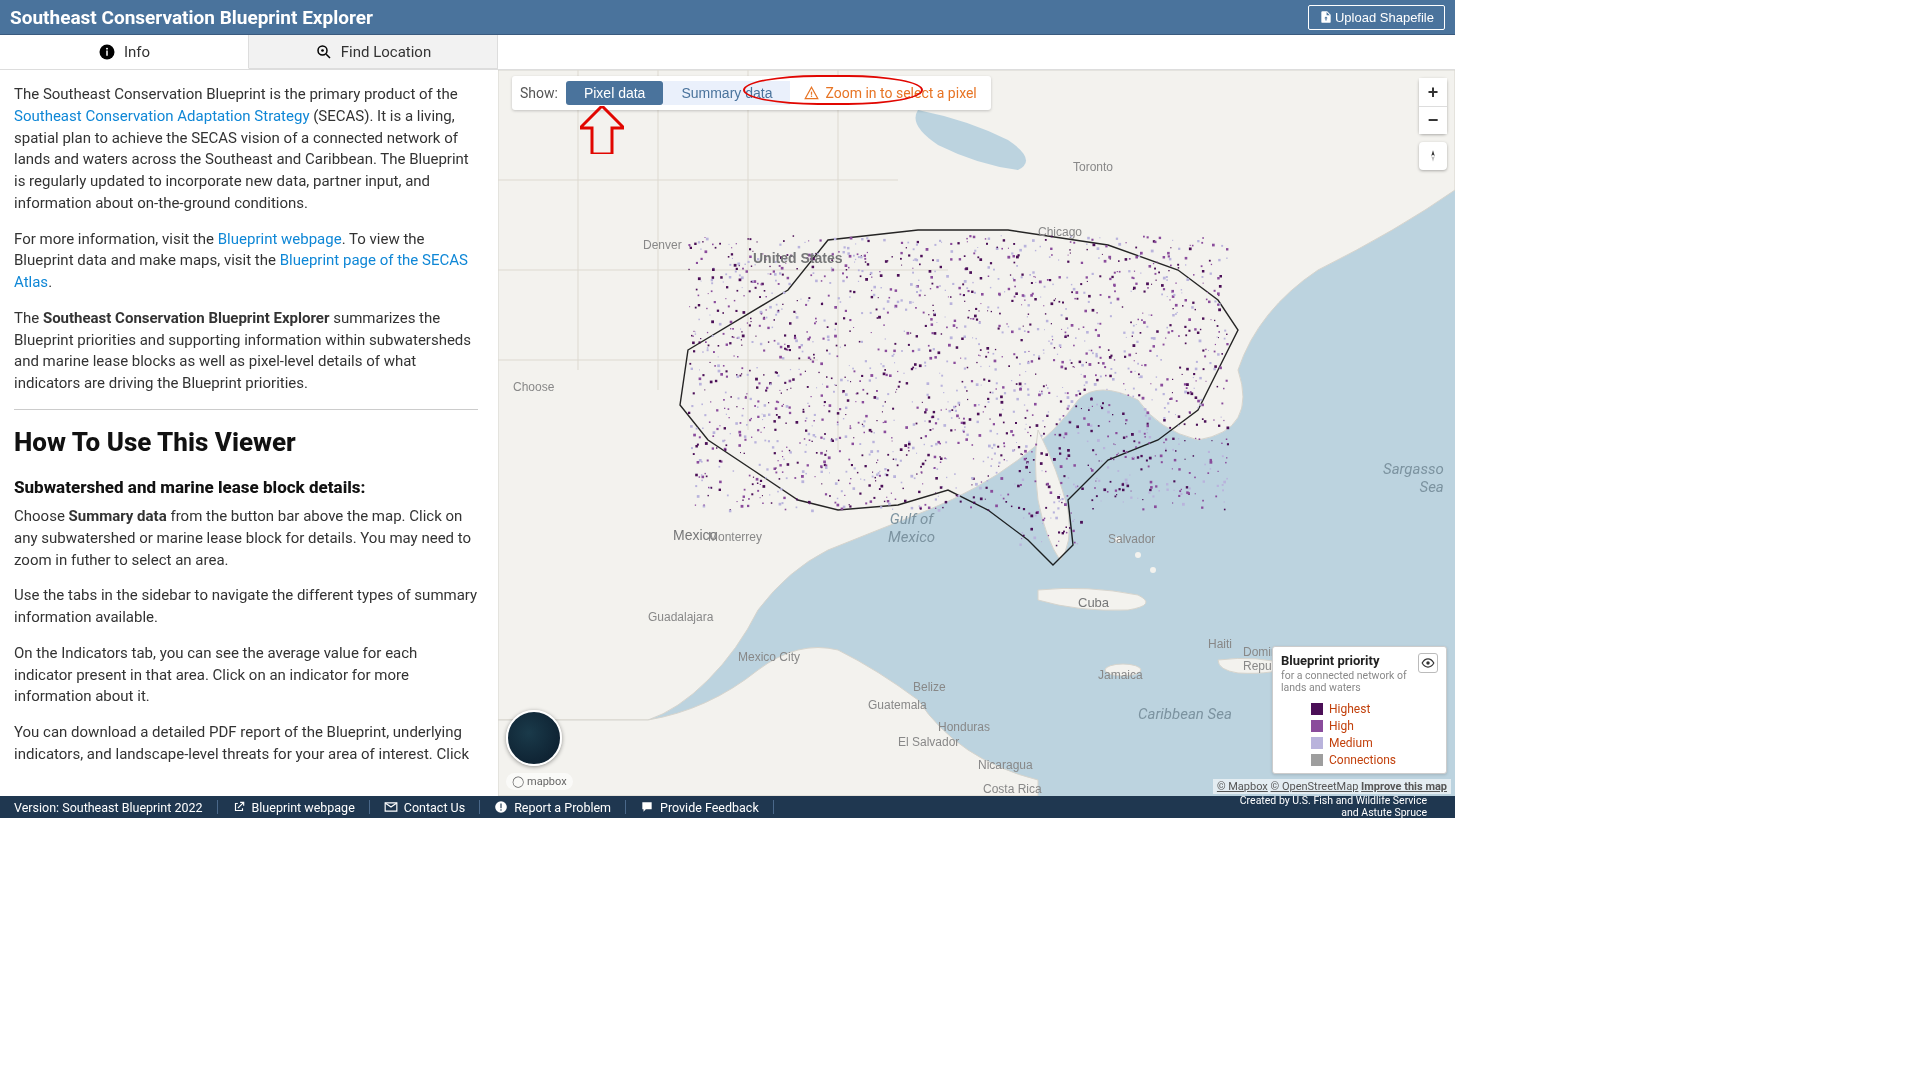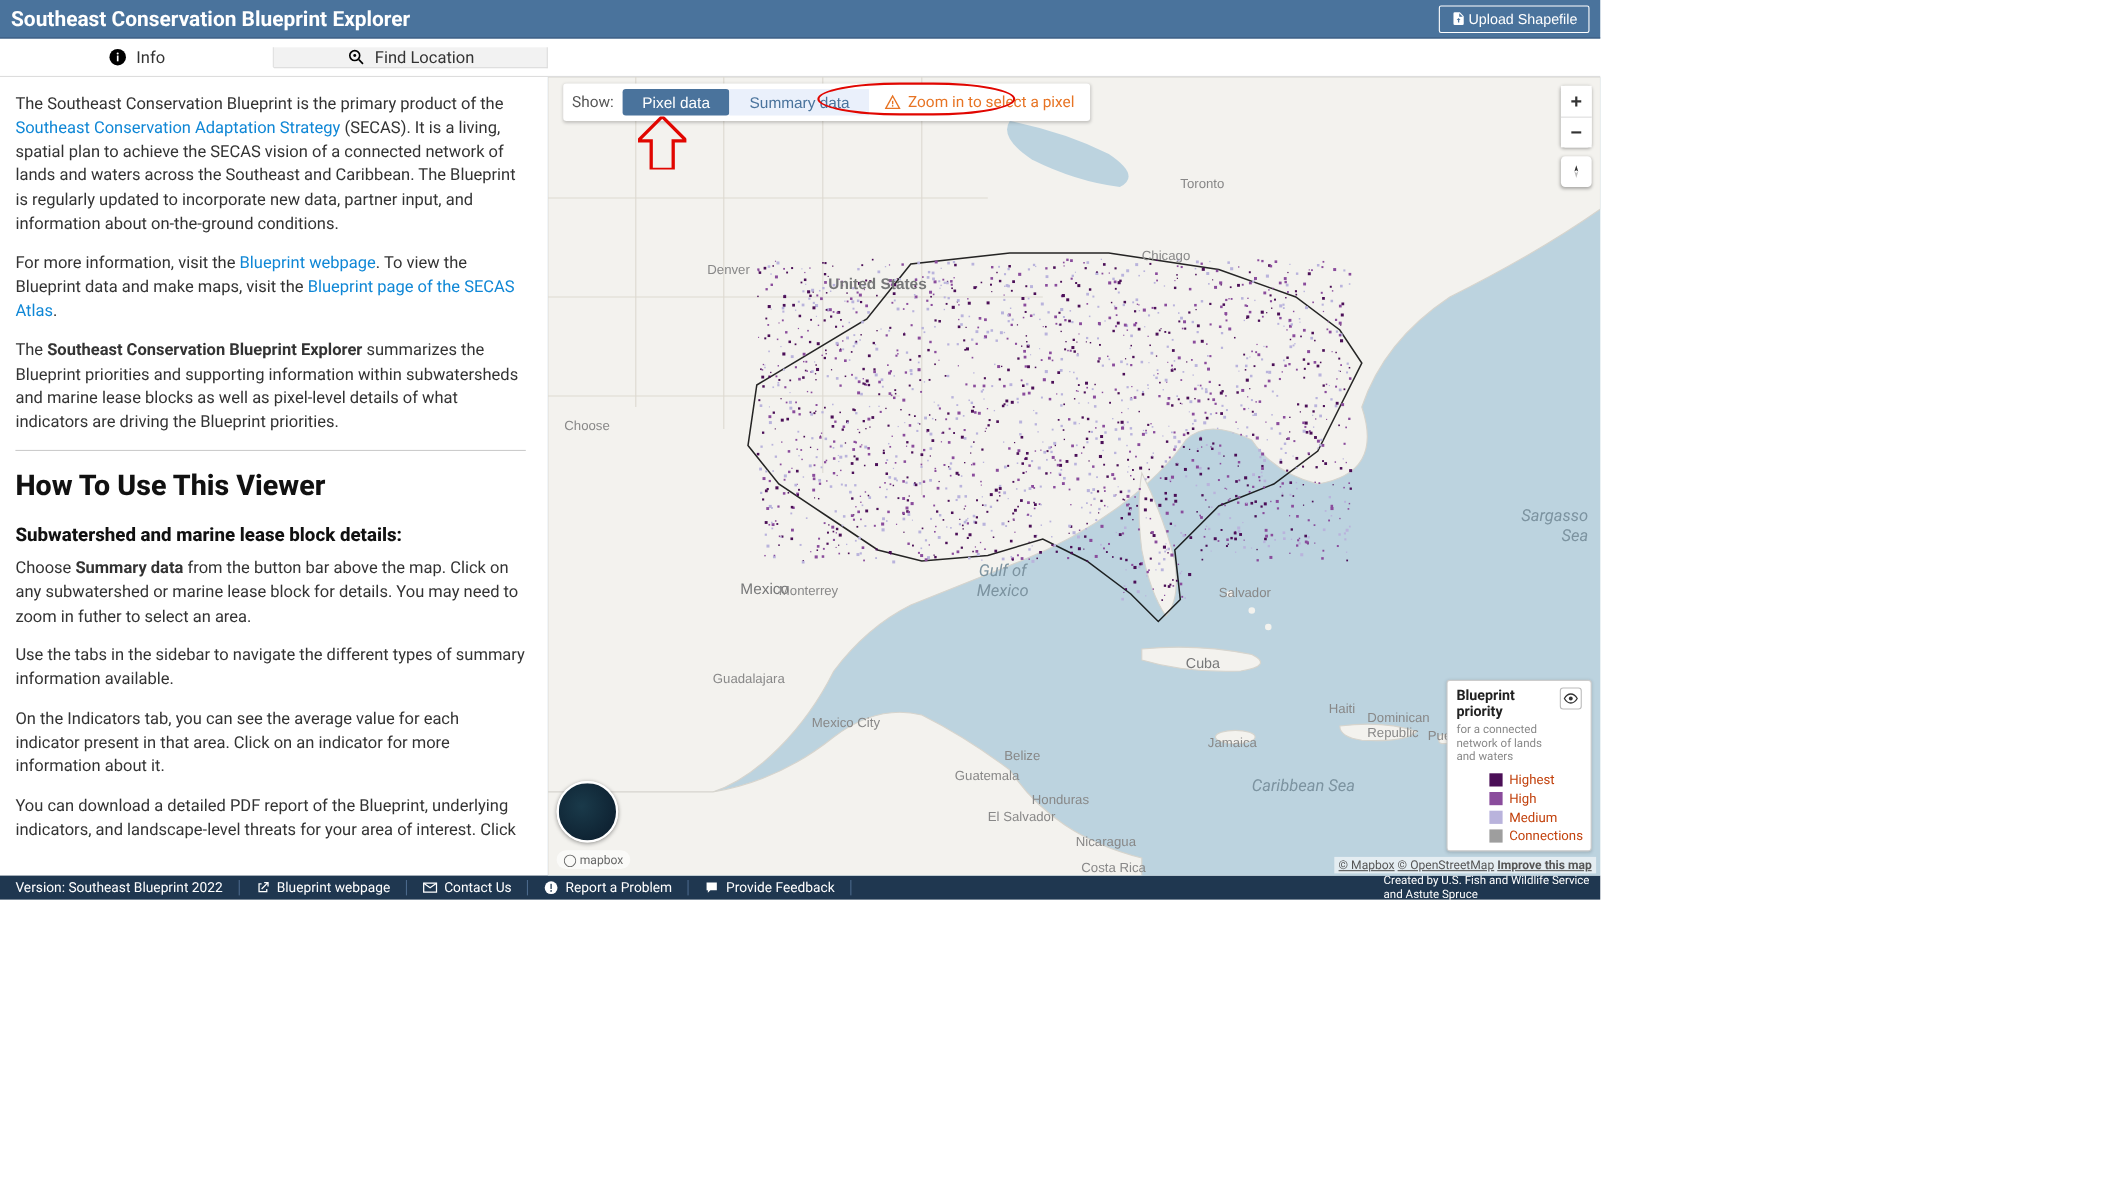--- a/index.html
+++ b/index.html
@@ -5,21 +5,21 @@
 * { margin: 0; padding: 0; box-sizing: border-box; }
 body { font-family: -apple-system, "Segoe UI", Roboto, Arial, sans-serif; font-size: 14px; color: #333; overflow: hidden; width: 1455px; height: 818px; }
 
 
 .header { background: #4a739c; color: #fff; height: 35px; display: flex; align-items: center; justify-content: space-between; padding: 0 10px; border-bottom: 1px solid #3a5a7e; }
 .header-title { font-size: 19px; font-weight: bold; }
 .upload-btn { border: 1px solid #fff; color: #fff; background: transparent; padding: 4px 10px; font-size: 13px; display: flex; align-items: center; gap: 2px; cursor: pointer; border-radius: 2px; }
 .upload-btn svg { width: 14px; height: 14px; fill: #fff; }
 
 
-.tabs { display: flex; height: 35px; border-bottom: 1px solid #ddd; align-items: center; }
+.tabs { display: flex; height: 35px; border-bottom: 1px solid #ddd; }
 .tab { width: 249px; display: flex; align-items: center; justify-content: center; gap: 8px; background: #f2f2f2; border-right: 1px solid #ddd; border-bottom: 1px solid #ddd; cursor: pointer; font-size: 15px; }
 .tab.active { background: #fff; border-bottom: 1px solid #fff; }
 .tab svg { width: 18px; height: 18px; fill: #000; }
 
 
 .main { display: flex; height: 726px; }
 .sidebar { width: 498px; height: 100%; overflow-y: auto; padding: 0; position: relative; }
 .sidebar-content { padding: 14px 20px 14px 14px; font-size: 15px; line-height: 1.45; color: #333; }
 .sidebar-content p { margin-bottom: 14px; }
 .sidebar-content a { color: #0f87d6; text-decoration: none; }
@@ -57,35 +57,35 @@
 
 
 .minimap { position: absolute; left: 8px; bottom: 30px; width: 56px; height: 56px; border-radius: 50%; border: 2px solid #fff; box-shadow: 0 1px 4px rgba(0,0,0,0.4); background: radial-gradient(circle at 40% 40%, #1a3a4a, #0a1a2a); z-index: 20; }
 
 
 .mapbox-logo { position: absolute; left: 8px; bottom: 6px; z-index: 20; color: #666; font-size: 11px; background: rgba(255,255,255,0.6); padding: 2px 6px; border-radius: 10px; }
 .attrib { position: absolute; right: 4px; bottom: 2px; font-size: 11px; color: #555; z-index: 20; background: rgba(255,255,255,0.6); padding: 1px 4px; }
 .attrib a { color: #555; text-decoration: underline; }
 
 
-.legend { position: absolute; right: 8px; bottom: 22px; width: 132px; background: #fff; border: 1px solid #ccc; border-radius: 3px; padding: 6px 8px; font-size: 12px; z-index: 20; box-shadow: 0 1px 3px rgba(0,0,0,0.15); }
+.legend { position: absolute; right: 8px; bottom: 22px; width: 175px; background: #fff; border: 1px solid #ccc; border-radius: 3px; padding: 6px 8px; font-size: 12px; z-index: 20; box-shadow: 0 1px 3px rgba(0,0,0,0.15); }
 .legend-head { display: flex; justify-content: space-between; align-items: flex-start; }
 .legend-title { font-weight: bold; font-size: 13px; color: #222; }
 .legend-sub { font-size: 10.5px; color: #888; line-height: 1.2; margin: 2px 0 4px 0; }
 .legend-eye { border: 1px solid #bbb; border-radius: 3px; width: 20px; height: 20px; display: flex; align-items: center; justify-content: center; cursor: pointer; flex-shrink: 0; }
 .legend-item { display: flex; align-items: center; gap: 6px; margin-top: 3px; font-size: 12px; color: #c2410c; margin-left: 30px; }
 .swatch { width: 12px; height: 12px; flex-shrink: 0; }
 
 
 .footer { background: #1f3750; color: #fff; height: 22px; display: flex; align-items: center; font-size: 12.5px; }
 .footer .seg { padding: 0 14px; display: flex; align-items: center; gap: 6px; height: 100%; }
 .footer .sep { width: 1px; height: 14px; background: #4a688a; }
 .footer a { color: #fff; text-decoration: none; }
 .footer .spacer { flex: 1; }
-.footer .credit { font-size: 10.5px; line-height: 1.1; padding-right: 10px; }
+.footer .credit { text-align: right; font-size: 10.5px; line-height: 1.1; padding-right: 28px; }
 .footer svg { width: 14px; height: 14px; fill: #fff; }
 .land-label { position: absolute; font-size: 12px; color: #888; font-family: Arial, sans-serif; }
 .water-label { position: absolute; font-style: italic; color: #7c93a0; font-size: 15px; }
 </style>
 </head>
 <body>
 
 <div class="header">
   <div class="header-title">Southeast  Conservation Blueprint Explorer</div>
   <button class="upload-btn">

